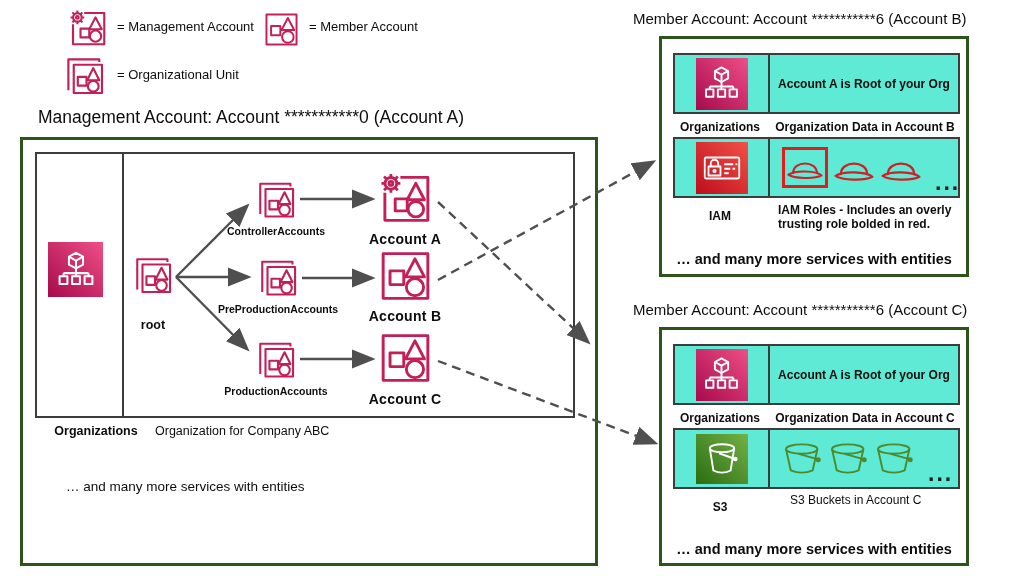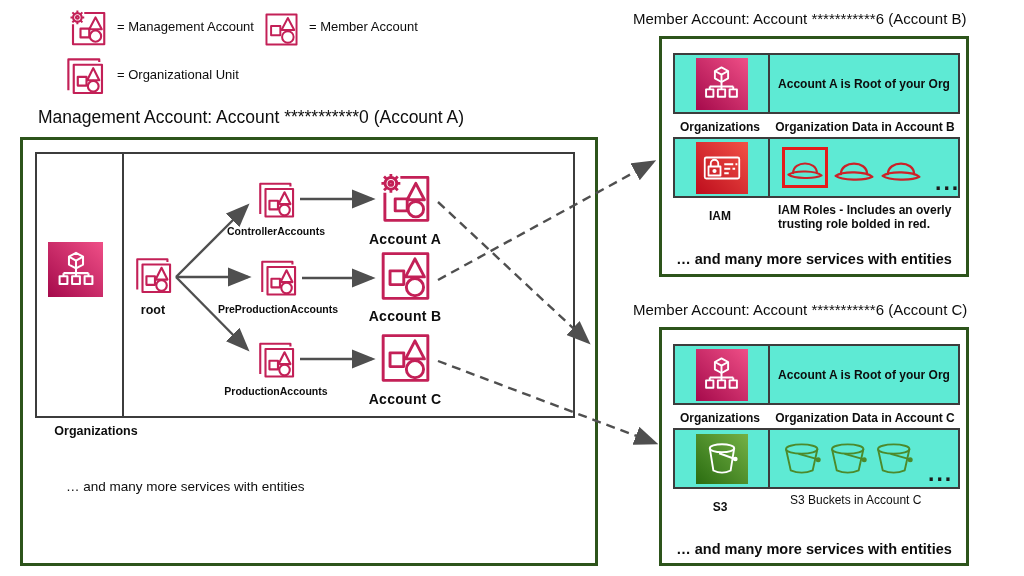--- a/index.html
+++ b/index.html
@@ -138,21 +138,21 @@
 
       <div class="grad org abs" style="left:11px;top:88px;width:55px;height:55px">
         <svg class="ico white" width="50" height="50">
             <use href="#s-org"></use>
           </svg>
       </div>
 
       <svg class="ico pink abs" style="left:95px;top:98px" width="42" height="46">
           <use href="#s-ou"></use>
         </svg>
-      <div class="lblc t-root" style="left:116px;top:149px">root</div>
+      <div class="lblc t-root" style="left:116px;top:164px">root</div>
 
       <svg class="ico pink abs" style="left:218px;top:23px" width="42" height="45">
           <use href="#s-ou"></use>
         </svg>
       <div class="lblc t-ou" style="left:239px;top:71px">ControllerAccounts</div>
 
       <svg class="ico pink abs" style="left:220px;top:101px" width="42" height="45">
           <use href="#s-ou"></use>
         </svg>
       <div class="lblc t-ou" style="left:241px;top:149px">PreProductionAccounts</div>
@@ -172,20 +172,21 @@
         </svg>
       <div class="lblc t-acct" style="left:368px;top:154px">Account B</div>
 
       <svg class="ico pink abs" style="left:341px;top:175px" width="55" height="58">
           <use href="#s-member"></use>
         </svg>
       <div class="lblc t-acct" style="left:368px;top:237px">Account C</div>
     </div>
 
     <div class="lblc t-svc13" style="left:73px;top:284px">Organizations</div>
+    <div class="lbl t-svc13" style="left:132px;top:284px">Organization for Company ABC</div>
     <div class="lbl t-more" style="left:43px;top:339px">… and many more services with entities</div>
   </div>
 
   <div class="lbl t-subtitle" style="left:633px;top:10px">Member Account: Account ***********6 (Account B)</div>
 
   <div class="greenbox" style="left:659px;top:36px;width:310px;height:241px">
     <div class="svc-row" style="left:11px;top:14px;width:287px;height:61px">
       <div class="svc-cell-icon">
         <div class="grad org" style="width:52px;height:52px">
           <svg class="ico white" width="47" height="47">

